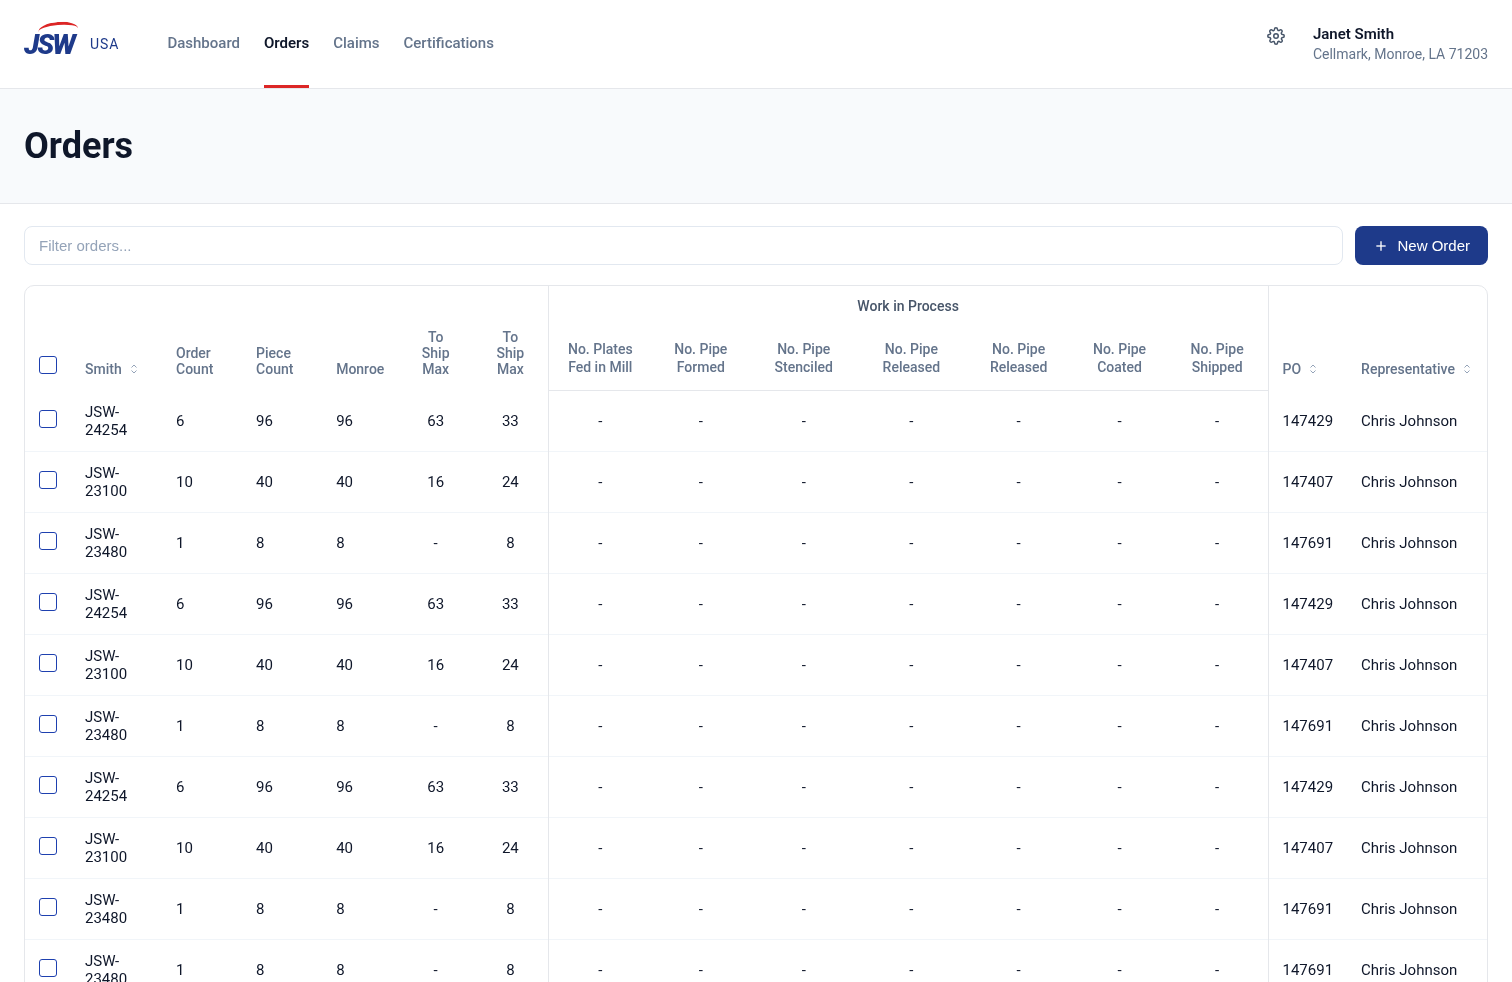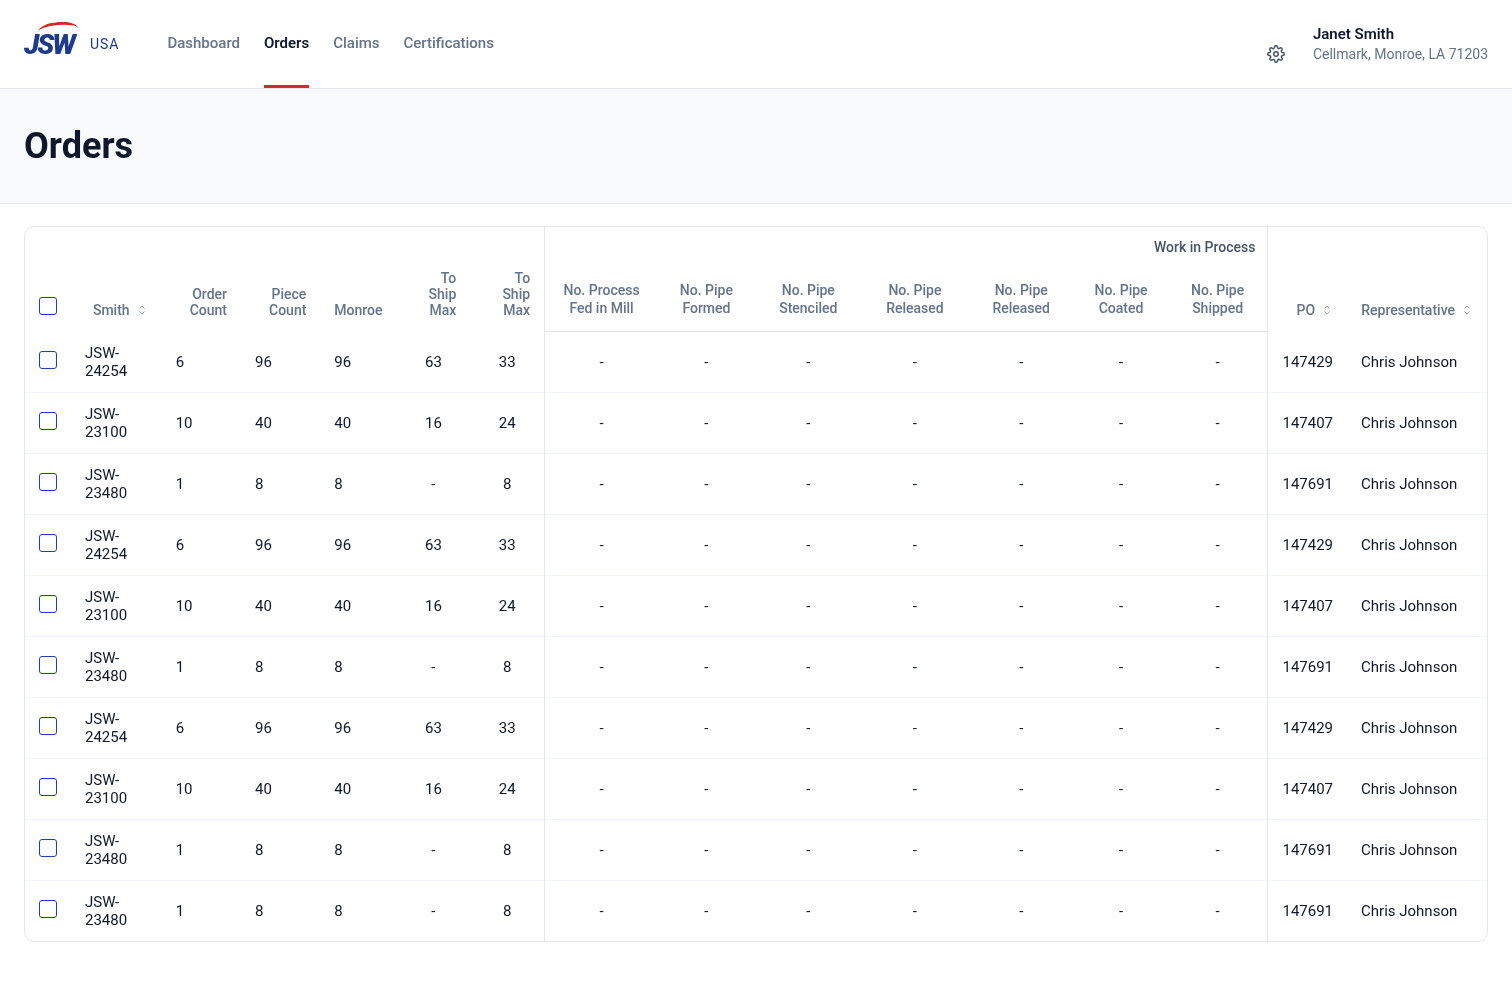--- a/index.html
+++ b/index.html
@@ -5,37 +5,37 @@
 * { margin: 0; padding: 0; box-sizing: border-box; }
 body { font-family: -apple-system, BlinkMacSystemFont, "Segoe UI", Roboto, Helvetica, Arial, sans-serif; font-size: 14px; color: #0f172a; background: #fff; }
 .header { display: flex; align-items: center; padding: 0 24px; height: 89px; border-bottom: 1px solid #e5e7eb; }
 .logo { display: flex; align-items: center; gap: 8px; margin-right: 48px; }
 .logo-icon { font-style: italic; font-weight: 900; font-size: 28px; color: #1e3a8a; letter-spacing: -2px; position: relative; }
 .logo-swoosh { position: absolute; top: -6px; left: 14px; width: 40px; height: 10px; border-top: 3px solid #dc2626; border-radius: 60% 60% 0 0 / 100% 100% 0 0; transform: rotate(-5deg); }
 .logo-usa { font-size: 14px; font-weight: 400; color: #1e3a8a; letter-spacing: 1px; margin-left: 8px; }
 .nav { display: flex; gap: 24px; align-items: center; height: 100%; }
 .nav-item { color: #64748b; text-decoration: none; font-weight: 500; font-size: 15px; height: 100%; display: flex; align-items: center; border-bottom: 3px solid transparent; cursor: pointer; }
 .nav-item.active { color: #0f172a; font-weight: 600; border-bottom-color: #dc2626; }
-.user-info { margin-left: auto; display: flex; align-items: flex-end; gap: 28px; }
+.user-info { margin-left: auto; display: flex; align-items: flex-start; gap: 28px; }
 .gear-icon { width: 18px; height: 18px; color: #475569; margin-top: 2px; }
 .user-text { text-align: left; line-height: 1.3; }
 .user-name { font-weight: 600; font-size: 15px; }
 .user-sub { color: #64748b; font-size: 14px; }
 .page-header { background: #f8fafc; padding: 36px 24px; border-bottom: 1px solid #e5e7eb; }
 .page-title { font-size: 36px; font-weight: 700; }
 .content { padding: 22px 24px; }
 .toolbar { display: flex; gap: 12px; margin-bottom: 20px; }
 .filter-input { flex: 1; border: 1px solid #e2e8f0; border-radius: 8px; padding: 10px 14px; font-size: 15px; color: #0f172a; outline: none; }
 .filter-input::placeholder { color: #94a3b8; }
 .new-btn { display: flex; align-items: center; gap: 8px; background: #1e3a8a; color: #fff; border: none; border-radius: 8px; padding: 10px 18px; font-size: 15px; font-weight: 500; cursor: pointer; }
 .plus-icon { width: 16px; height: 16px; }
 .table-wrap { border: 1px solid #e5e7eb; border-radius: 10px; overflow: hidden; }
 table { width: 100%; border-collapse: collapse; }
 th, td { text-align: left; padding: 12px 14px; font-size: 15px; }
-thead tr:first-child th { border-bottom: none; text-align: right; }
+thead tr:first-child th { border-bottom: none; }
 thead th { color: #64748b; font-weight: 500; font-size: 14px; vertical-align: bottom; padding-top: 14px; padding-bottom: 14px; }
 thead th.group-header { text-align: center; font-weight: 500; color: #475569; border-bottom: 1px solid #e5e7eb; padding: 12px; }
 thead tr.second th { border-bottom: 1px solid #e5e7eb; line-height: 1.3; }
 tbody td { border-top: 1px solid #f1f5f9; }
 tbody tr:first-child td { border-top: none; }
 .sort-head { display: inline-flex; align-items: center; gap: 6px; cursor: pointer; }
 .sort-icon { width: 12px; height: 12px; color: #94a3b8; }
 .checkbox { width: 18px; height: 18px; border: 1.5px solid #1e40af; border-radius: 3px; display: inline-block; cursor: pointer; }
 .center { text-align: center; }
 .vline-left { border-left: 1px solid #e5e7eb; }
@@ -70,20 +70,30 @@
       <div class="user-sub">Cellmark, Monroe, LA 71203</div>
     </div>
   </div>
 </header>
 
 <div class="page-header">
   <h1 class="page-title">Orders</h1>
 </div>
 
 <div class="content">
+  <div class="toolbar">
+    <input class="filter-input" placeholder="Filter orders..." style="">
+    <button class="new-btn">
+      <svg class="plus-icon" viewBox="0 0 24 24" fill="none" stroke="currentColor" stroke-width="2">
+          <line x1="12" y1="5" x2="12" y2="19"></line>
+          <line x1="5" y1="12" x2="19" y2="12"></line>
+        </svg>
+      <span>New Order</span>
+    </button>
+  </div>
 
   <div class="table-wrap">
     <table>
       <thead>
         <tr>
           <th rowspan="2" style="width:46px;"><span class="checkbox"></span></th>
           <th rowspan="2"><span class="sort-head">
                 <span>Smith</span>
                 <svg class="sort-icon" viewBox="0 0 24 24" fill="none" stroke="currentColor" stroke-width="2">
                   <path d="M7 15l5 5 5-5M7 9l5-5 5 5"></path>
@@ -102,21 +112,21 @@
                 </svg>
               </span></th>
           <th rowspan="2"><span class="sort-head">
                 <span>Representative</span>
                 <svg class="sort-icon" viewBox="0 0 24 24" fill="none" stroke="currentColor" stroke-width="2">
                   <path d="M7 15l5 5 5-5M7 9l5-5 5 5"></path>
                 </svg>
               </span></th>
         </tr>
         <tr class="second">
-          <th class="center two-line vline-left">No. Process Fed in Mill</th>
+          <th class="center two-line vline-left">No. Plates Fed in Mill</th>
           <th class="center two-line">No. Pipe Formed</th>
           <th class="center two-line">No. Pipe Stenciled</th>
           <th class="center two-line">No. Pipe Released</th>
           <th class="center two-line">No. Pipe Released</th>
           <th class="center two-line">No. Pipe Coated</th>
           <th class="center two-line vline-right">No. Pipe Shipped</th>
         </tr>
       </thead>
       <tbody id="tbody">
           <tr>

